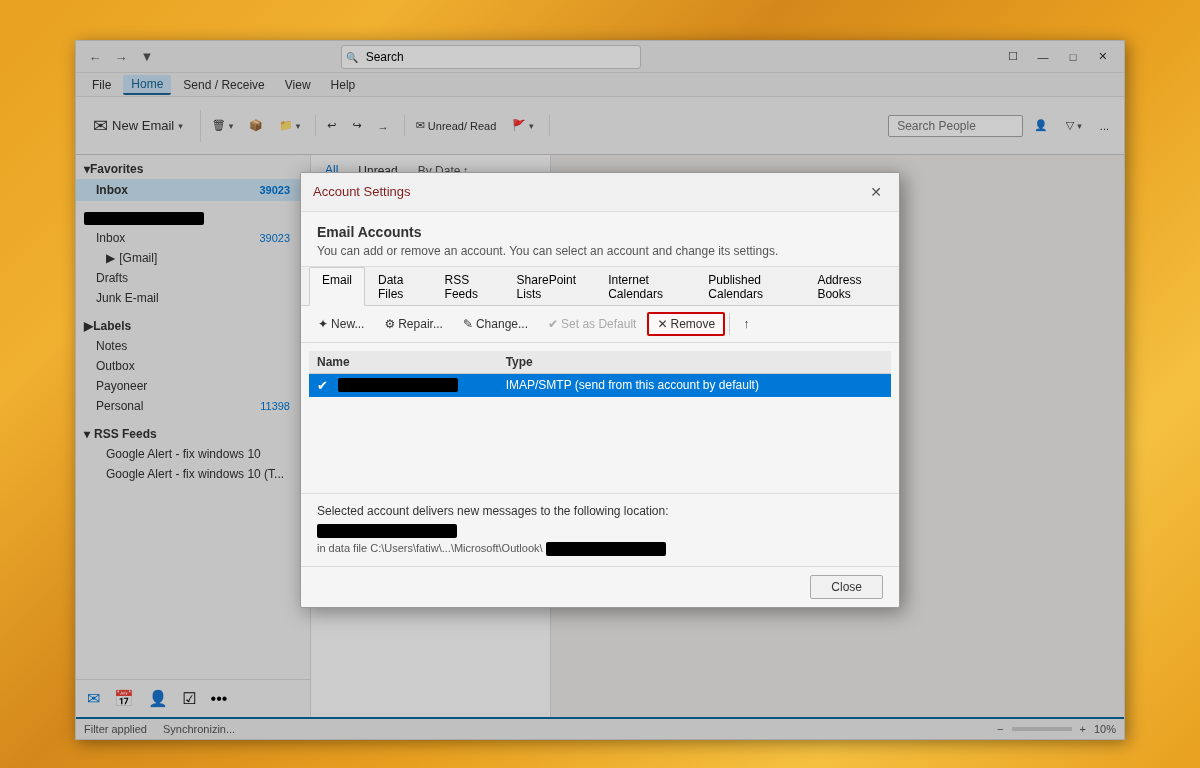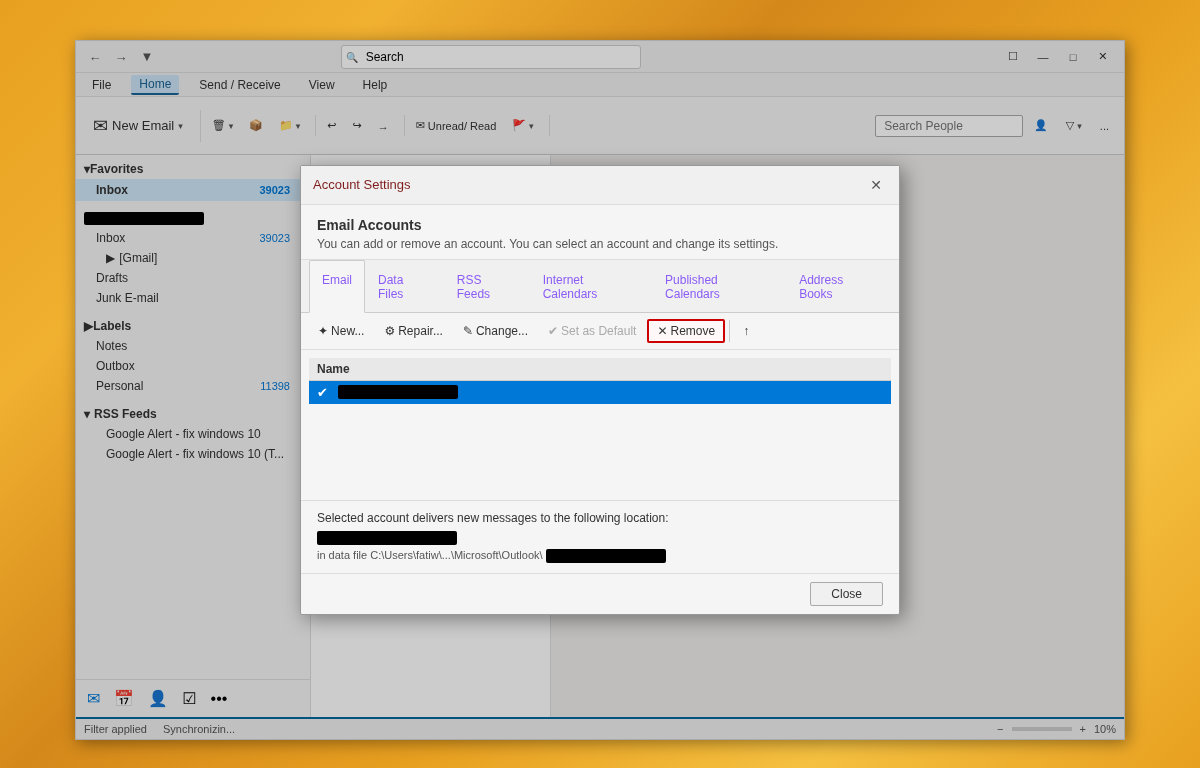--- a/index.html
+++ b/index.html
@@ -110,21 +110,21 @@
       color: #333;
     }
 
     
     .menu-bar {
       background: #f0f0f0;
       height: 24px;
       display: flex;
       align-items: center;
       padding: 0 8px;
-      gap: 12px;
+      gap: 4px;
       border-bottom: 1px solid #ddd;
     }
     .menu-item {
       padding: 2px 8px;
       cursor: pointer;
       border-radius: 2px;
       font-size: 12px;
       color: #333;
     }
     .menu-item.active {
@@ -178,21 +178,21 @@
       font-weight: 500;
       color: #333;
     }
     .new-email-icon { font-size: 18px; }
 
     .search-people-box {
       border: 1px solid #aaa;
       border-radius: 2px;
       padding: 3px 8px;
       font-size: 12px;
-      width: 148px;
+      width: 135px;
       color: #888;
     }
 
     .ribbon-right {
       margin-left: auto;
       display: flex;
       align-items: center;
       gap: 4px;
     }
 
@@ -400,24 +400,24 @@
     }
 
     
     .dialog-tabs {
       display: flex;
       border-bottom: 1px solid #ccc;
       background: #f0f0f0;
       padding: 0 8px;
     }
     .dialog-tab {
-      padding: 12px 12px;
-      font-size: 12px;
-      cursor: pointer;
-      color: #8b5cf6;
+      padding: 5px 12px;
+      font-size: 12px;
+      cursor: pointer;
+      color: #000000;
       border: 1px solid transparent;
       border-bottom: none;
       margin-bottom: -1px;
       border-radius: 2px 2px 0 0;
     }
     .dialog-tab.active {
       background: #f5f5f5;
       border-color: #ccc;
       border-bottom: 1px solid #f5f5f5;
       font-weight: 500;
@@ -658,20 +658,23 @@
           <span>▶</span>
           <span style="">Labels</span>
         </div>
         <div class="sidebar-item">
           <span>Notes</span>
         </div>
         <div class="sidebar-item">
           <span>Outbox</span>
         </div>
         <div class="sidebar-item">
+          <span>Payoneer</span>
+        </div>
+        <div class="sidebar-item">
           <span>Personal</span>
           <span class="count">11398</span>
         </div>
       </div>
 
       <div class="sidebar-section">
         <div class="sidebar-header">
           <span>▾</span>
           <span style="margin-left:4px;">RSS Feeds</span>
         </div>
@@ -732,20 +735,21 @@
 
       <div class="dialog-header">
         <div class="dialog-header-title">Email Accounts</div>
         <div class="dialog-header-desc">You can add or remove an account. You can select an account and change its settings.</div>
       </div>
 
       <div class="dialog-tabs">
         <span class="dialog-tab active">Email</span>
         <span class="dialog-tab">Data Files</span>
         <span class="dialog-tab">RSS Feeds</span>
+        <span class="dialog-tab">SharePoint Lists</span>
         <span class="dialog-tab">Internet Calendars</span>
         <span class="dialog-tab">Published Calendars</span>
         <span class="dialog-tab">Address Books</span>
       </div>
 
       <div class="account-toolbar">
         <button class="account-toolbar-btn">
           <span>✦</span>
           <span> New...</span>
         </button>
@@ -767,26 +771,28 @@
         </button>
         <div class="toolbar-sep"></div>
         <button class="account-toolbar-btn">
           <span>↑</span>
         </button>
       </div>
 
       <div class="account-list">
         <div class="account-list-header">
           <span class="col-name">Name</span>
+          <span class="col-type">Type</span>
         </div>
         <div class="account-row selected">
           <span class="col-name">
             <span class="check-icon">✔</span>
             <span class="redacted" style="width:120px;"></span>
           </span>
+          <span class="col-type">IMAP/SMTP (send from this account by default)</span>
         </div>
       </div>
 
       <div class="account-footer">
         <div class="account-footer-desc">Selected account delivers new messages to the following location:</div>
         <div style="margin-bottom:4px;">
           <span class="redacted" style="width:140px;"></span>
         </div>
         <div class="account-footer-path">
           <span>in data file C:\Users\fatiw\...\Microsoft\Outlook\</span>

